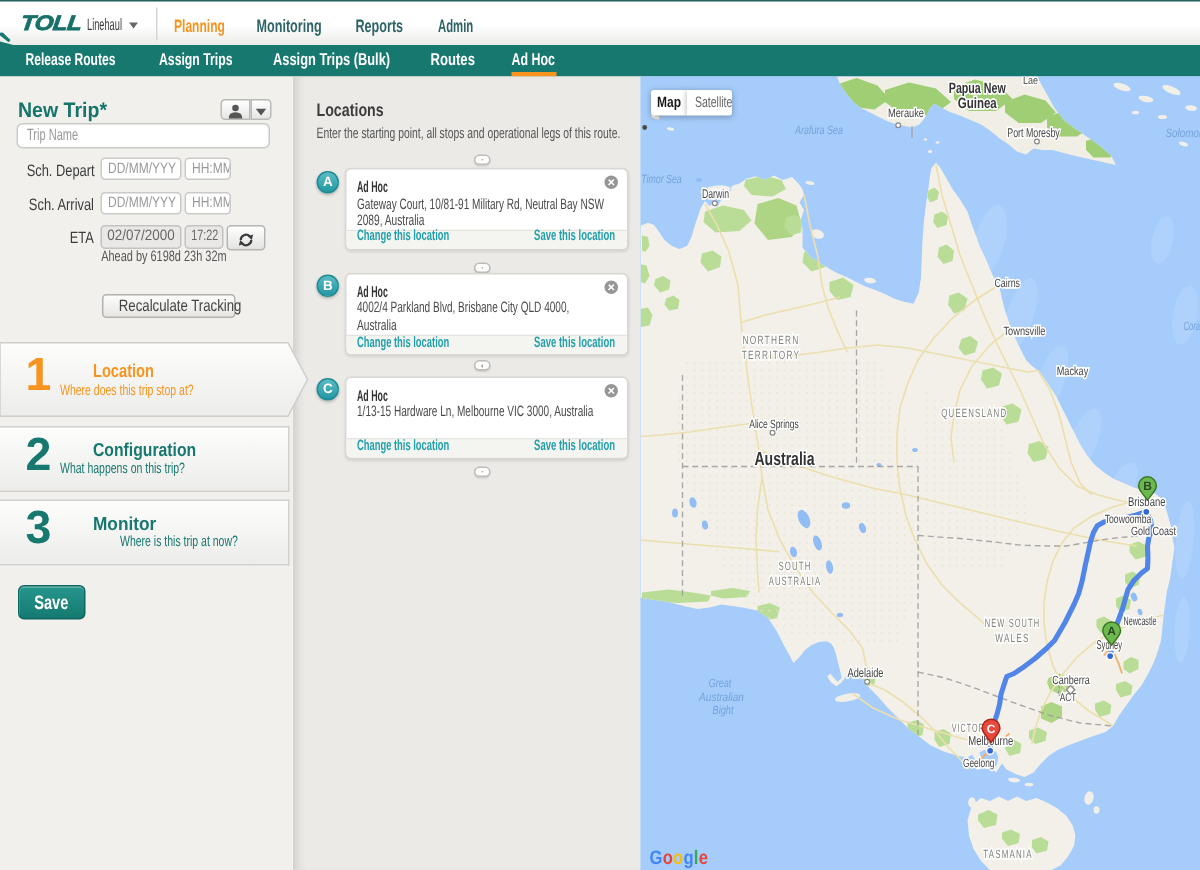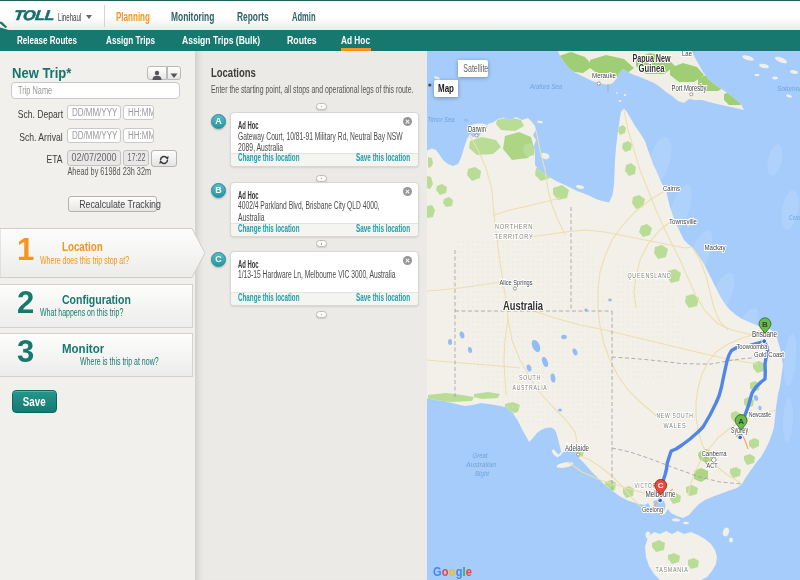--- a/index.html
+++ b/index.html
@@ -81,21 +81,21 @@
 .clink { position:absolute; bottom:2.5px; font-size:10px; font-weight:bold; color:#21a0ab; }
 .locmark { position:absolute; left:211px; width:15px; height:15px; border-radius:50%;
   background:linear-gradient(#5bbcc5,#2397a2); border:1px solid #1d8a94; color:#fff; font-size:9px;
   font-weight:bold; text-align:center; line-height:13px; box-shadow:0 1px 2px rgba(0,0,0,.25); }
 
 
 #map { position:absolute; left:427px; top:51px; width:373px; height:529px; background:#a5ccfa; }
 #mapsvg { position:absolute; left:0; top:0; }
 #mapbtns { position:absolute; left:7px; top:9px; height:17px; }
 #btnmap { position:absolute; left:0; top:0; width:24px; height:17px; background:#fff; border-radius:2px 0 0 2px;
-  box-shadow:0 1px 4px rgba(0,0,0,.3); font-size:10px; font-weight:bold; color:#1a1a1a; text-align:center; line-height:17px;margin-top:20px; }
+  box-shadow:0 1px 4px rgba(0,0,0,.3); font-size:10px; font-weight:bold; color:#1a1a1a; text-align:center; line-height:17px; }
 #btnsat { position:absolute; left:24px; top:0; width:30px; height:17px; background:#fff; border-radius:0 2px 2px 0;
   box-shadow:0 1px 4px rgba(0,0,0,.3); font-size:10px; color:#666; text-align:left; line-height:17px; }
 #glogo { position:absolute; left:6px; top:513px; font-size:13px; font-weight:bold; letter-spacing:.2px; transform:scaleX(.85); transform-origin:0 50%; }
 </style>
 </head>
 <body>
 <div id="page">
 
   <div id="topbar">
     <div id="logo">TOLL</div>

